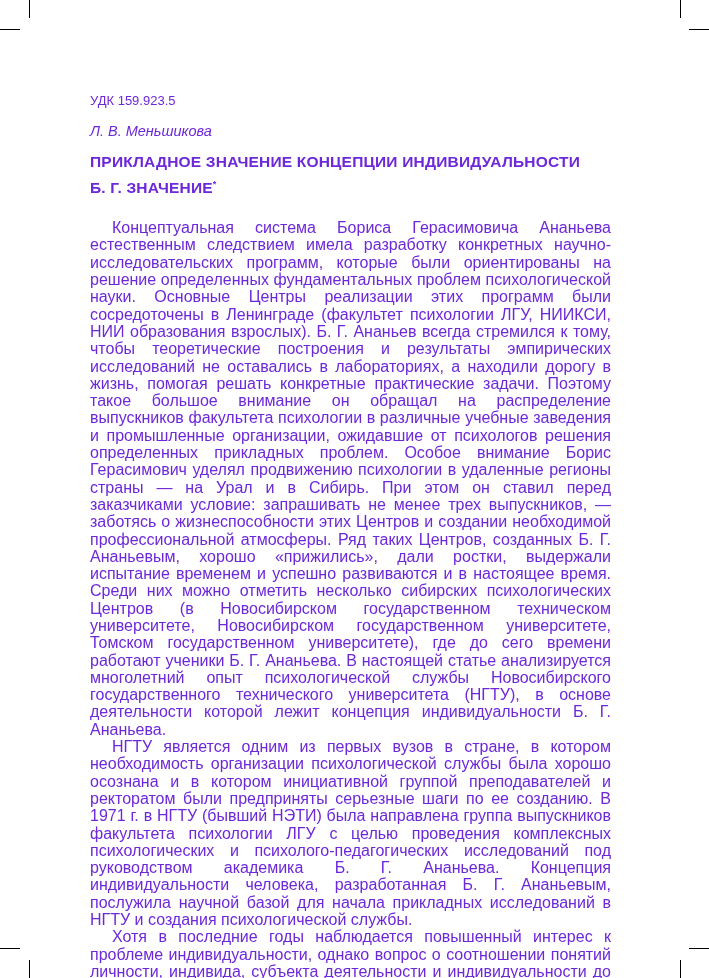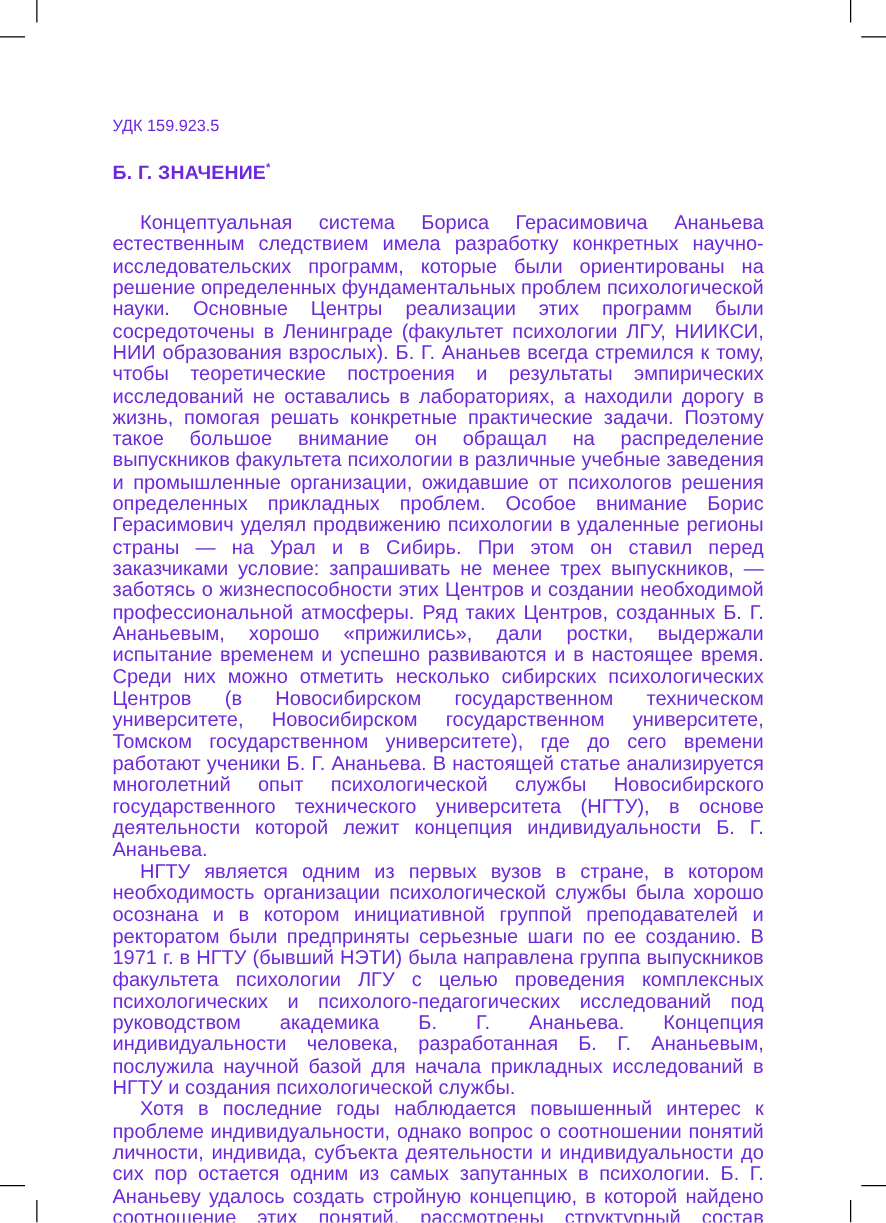--- a/index.html
+++ b/index.html
@@ -88,22 +88,24 @@
   <div class="crop h tr-h"></div>
   <div class="crop v bl-v"></div>
   <div class="crop h bl-h"></div>
   <div class="crop v br-v"></div>
   <div class="crop h br-h"></div>
 
   <div class="content">
 
     <div class="udc">УДК 159.923.5</div>
 
+    <div class="author">Л. В. Меньшикова</div>
 
     <div class="title">
+      <div>ПРИКЛАДНОЕ ЗНАЧЕНИЕ КОНЦЕПЦИИ ИНДИВИДУАЛЬНОСТИ</div>
       <div><span>Б. Г. ЗНАЧЕНИЕ</span><sup>*</sup></div>
     </div>
 
     <div class="bodytext">
       <p>Концептуальная система Бориса Герасимовича Ананьева естественным следствием имела разработку конкретных научно-исследовательских программ, которые были ориентированы на решение определенных фундаментальных проблем психологической науки. Основные Центры реализации этих программ были сосредоточены в Ленинграде (факультет психологии ЛГУ, НИИКСИ, НИИ образования взрослых). Б. Г. Ананьев всегда стремился к тому, чтобы теоретические построения и результаты эмпирических исследований не оставались в лабораториях, а находили дорогу в жизнь, помогая решать конкретные практические задачи. Поэтому такое большое внимание он обращал на распределение выпускников факультета психологии в различные учебные заведения и промышленные организации, ожидавшие от психологов решения определенных прикладных проблем. Особое внимание Борис Герасимович уделял продвижению психологии в удаленные регионы страны — на Урал и в Сибирь. При этом он ставил перед заказчиками условие: запрашивать не менее трех выпускников, — заботясь о жизнеспособности этих Центров и создании необходимой профессиональной атмосферы. Ряд таких Центров, созданных Б. Г. Ананьевым, хорошо «прижились», дали ростки, выдержали испытание временем и успешно развиваются и в настоящее время. Среди них можно отметить несколько сибирских психологических Центров (в Новосибирском государственном техническом университете, Новосибирском государственном университете, Томском государственном университете), где до сего времени работают ученики Б. Г. Ананьева. В настоящей статье анализируется многолетний опыт психологической службы Новосибирского государственного технического университета (НГТУ), в основе деятельности которой лежит концепция индивидуальности Б. Г. Ананьева.</p>
       <p>НГТУ является одним из первых вузов в стране, в котором необходимость организации психологической службы была хорошо осознана и в котором инициативной группой преподавателей и ректоратом были предприняты серьезные шаги по ее созданию. В 1971 г. в НГТУ (бывший НЭТИ) была направлена группа выпускников факультета психологии ЛГУ с целью проведения комплексных психологических и психолого-педагогических исследований под руководством академика Б. Г. Ананьева. Концепция индивидуальности человека, разработанная Б. Г. Ананьевым, послужила научной базой для начала прикладных исследований в НГТУ и создания психологической службы.</p>
       <p>Хотя в последние годы наблюдается повышенный интерес к проблеме индивидуальности, однако вопрос о соотношении понятий личности, индивида, субъекта деятельности и индивидуальности до сих пор остается одним из самых запутанных в психологии. Б. Г. Ананьеву удалось создать стройную концепцию, в которой найдено соотношение этих понятий, рассмотрены структурный состав индивидуальности человека, динамика ее развития и способы интеграции [2].</p>
     </div>
 
     <div class="footnote">

